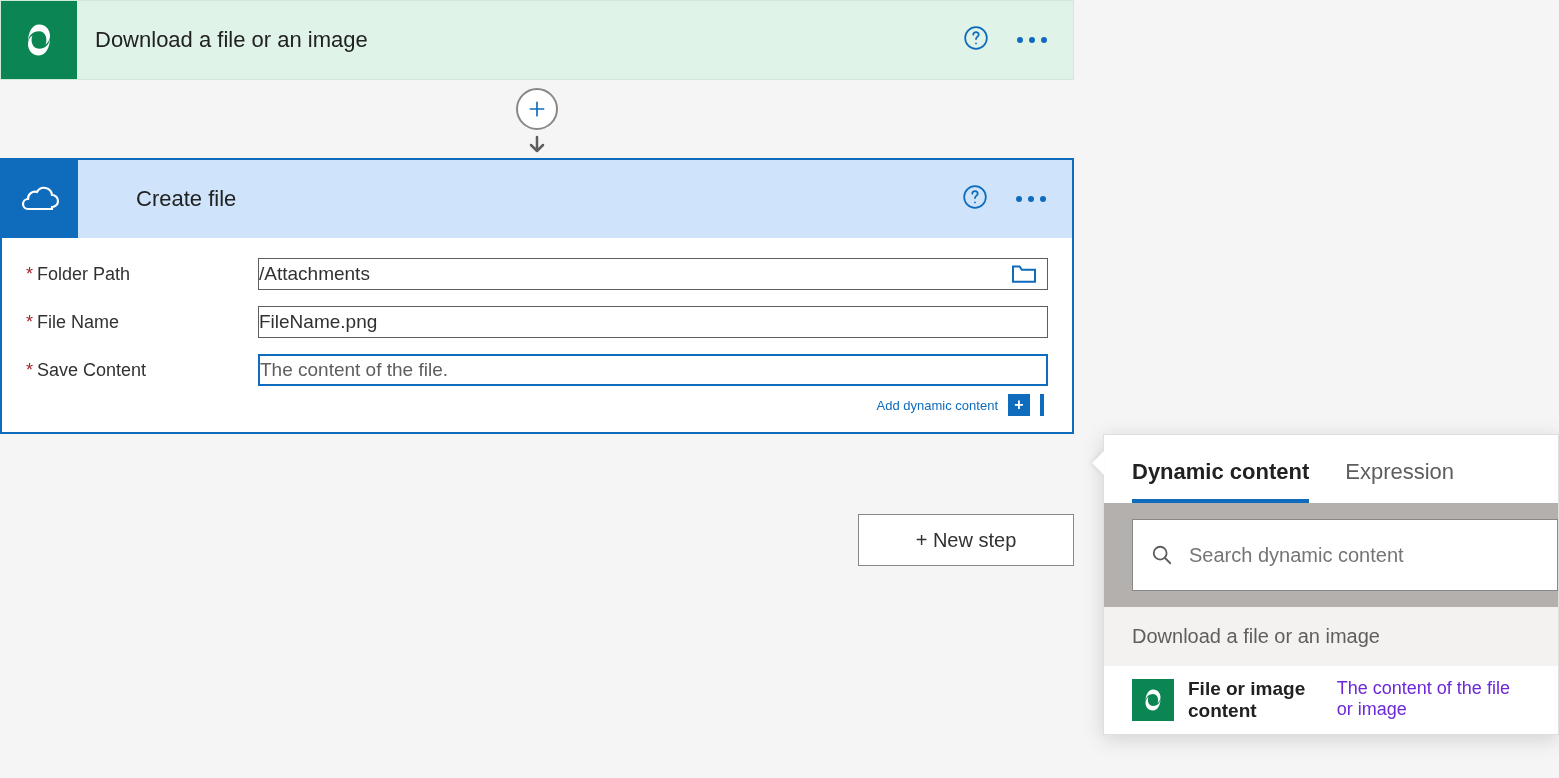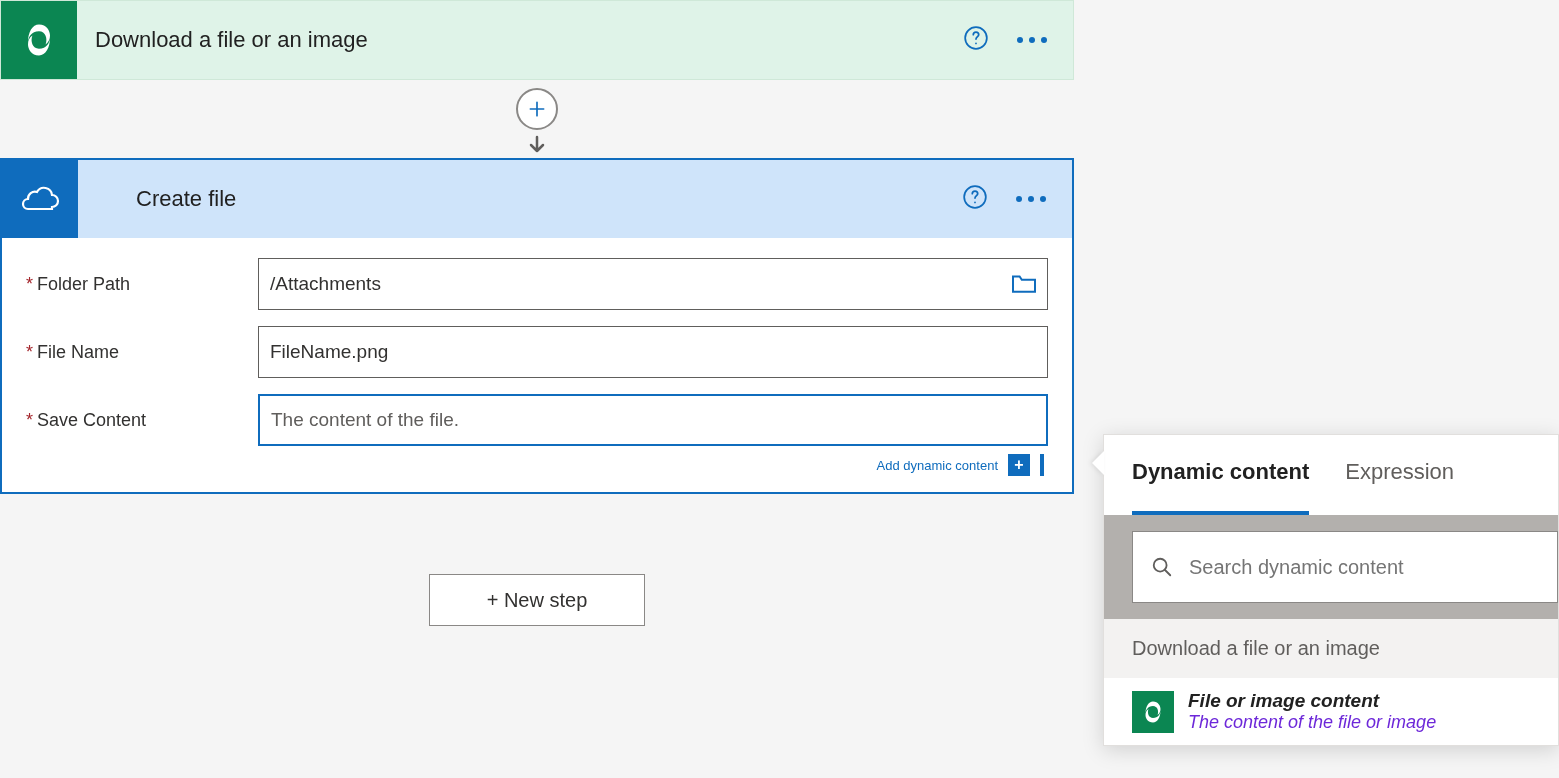--- a/index.html
+++ b/index.html
@@ -26,54 +26,54 @@
 
 .step-create { background: #fff; border: 2px solid #0f6cbd; }
 .step-create .card-header { background: #cfe4fa; gap: 40px; }
 .step-create .card-icon { background: #0f6cbd; }
 
 .form-body { padding: 20px 24px 16px 24px; }
 .form-row { display: flex; align-items: center; margin-bottom: 16px; }
 .form-label { width: 232px; font-size: 18px; color: #323130; display: flex; align-items: baseline; }
 .req { color: #a4262c; margin-right: 4px; font-size: 18px; }
 .input-wrap { flex: 1; position: relative; }
-.text-input { width: 100%; height: 52px; border: 1px solid #605e5c; padding: 0 11px; font-size: 19px; color: #323130; font-family: inherit; background: #fff; }
+.text-input { width: 100%; height: 32px; border: 1px solid #605e5c; padding: 0 0; font-size: 19px; color: #323130; font-family: inherit; background: #fff; }
 .text-input.with-icon { padding-right: 48px; }
 .folder-btn { position: absolute; right: 10px; top: 50%; transform: translateY(-50%); width: 28px; height: 24px; border: none; background: transparent; cursor: pointer; }
 .text-input.focused { border: 2px solid #0f6cbd; outline: none; }
 .text-input::placeholder { color: #605e5c; }
 
 .dynamic-row { display: flex; justify-content: flex-end; align-items: center; gap: 10px; padding-right: 4px; margin-top: 4px; }
 .dynamic-link { color: #0f6cbd; font-size: 13px; text-decoration: none; cursor: pointer; }
 .plus-badge { width: 22px; height: 22px; background: #0f6cbd; color: #fff; display: flex; align-items: center; justify-content: center; font-size: 16px; font-weight: bold; }
 .side-bar { width: 4px; height: 22px; background: #0f6cbd; }
 
 
-.footer-btns { display: flex; justify-content: center; gap: 46px; margin-top: 80px; }
+.footer-btns { display: flex; justify-content: flex-end; gap: 46px; margin-top: 80px; }
 .btn { width: 216px; height: 52px; border: 1px solid #8a8886; background: #fff; font-size: 20px; color: #323130; cursor: pointer; font-family: inherit; }
 
 
 .help-icon { width: 26px; height: 26px; }
 .more-dots { display: flex; gap: 6px; cursor: pointer; }
 .more-dots span { width: 6px; height: 6px; border-radius: 50%; }
 .dot-blue span { background: #0f6cbd; }
 
 
 .dc-panel { position: absolute; left: 1103px; top: 434px; width: 456px; background: #fff; box-shadow: 0 4px 20px rgba(0,0,0,0.15); border: 1px solid #e1dfdd; }
 .dc-notch { position: absolute; left: -12px; top: 16px; width: 0; height: 0; border-top: 12px solid transparent; border-bottom: 12px solid transparent; border-right: 12px solid #fff; filter: drop-shadow(-2px 0 2px rgba(0,0,0,0.08)); }
 .dc-tabs { display: flex; gap: 36px; padding: 24px 28px 0 28px; }
-.dc-tab { font-size: 22px; color: #605e5c; padding-bottom: 26px; cursor: pointer; border-bottom: 4px solid transparent; }
+.dc-tab { font-size: 22px; color: #605e5c; padding-bottom: 14px; cursor: pointer; border-bottom: 4px solid transparent; }
 .dc-tab.active { color: #212121; font-weight: 600; border-bottom-color: #0f6cbd; }
 .dc-search-wrap { background: #b3b0ad; padding: 16px 0 16px 28px; }
 .dc-search { height: 72px; background: #fff; border: 1px solid #8a8886; display: flex; align-items: center; padding: 0 18px; gap: 16px; }
 .dc-search input { border: none; outline: none; font-size: 20px; flex: 1; font-family: inherit; color: #323130; }
 .dc-group-header { padding: 18px 28px; font-size: 20px; color: #605e5c; background: #f3f2f1; }
 .dc-item { display: flex; align-items: center; padding: 12px 28px; gap: 14px; cursor: pointer; background: #fff; }
 .dc-item-icon { width: 42px; height: 42px; background: #0b8652; display: flex; align-items: center; justify-content: center; flex-shrink: 0; }
-.dc-item-text { display: flex; flex-direction: column; font-style: italic; }
+.dc-item-text { display: flex; flex-direction: row; }
 .dc-item-title { font-size: 19px; color: #212121; font-weight: 600; }
 .dc-item-sub { font-size: 18px; color: #6d28d9; }
 </style>
 </head>
 <body>
 
 <div class="canvas">
 
   <div class="step-download">
     <div class="card-header">

